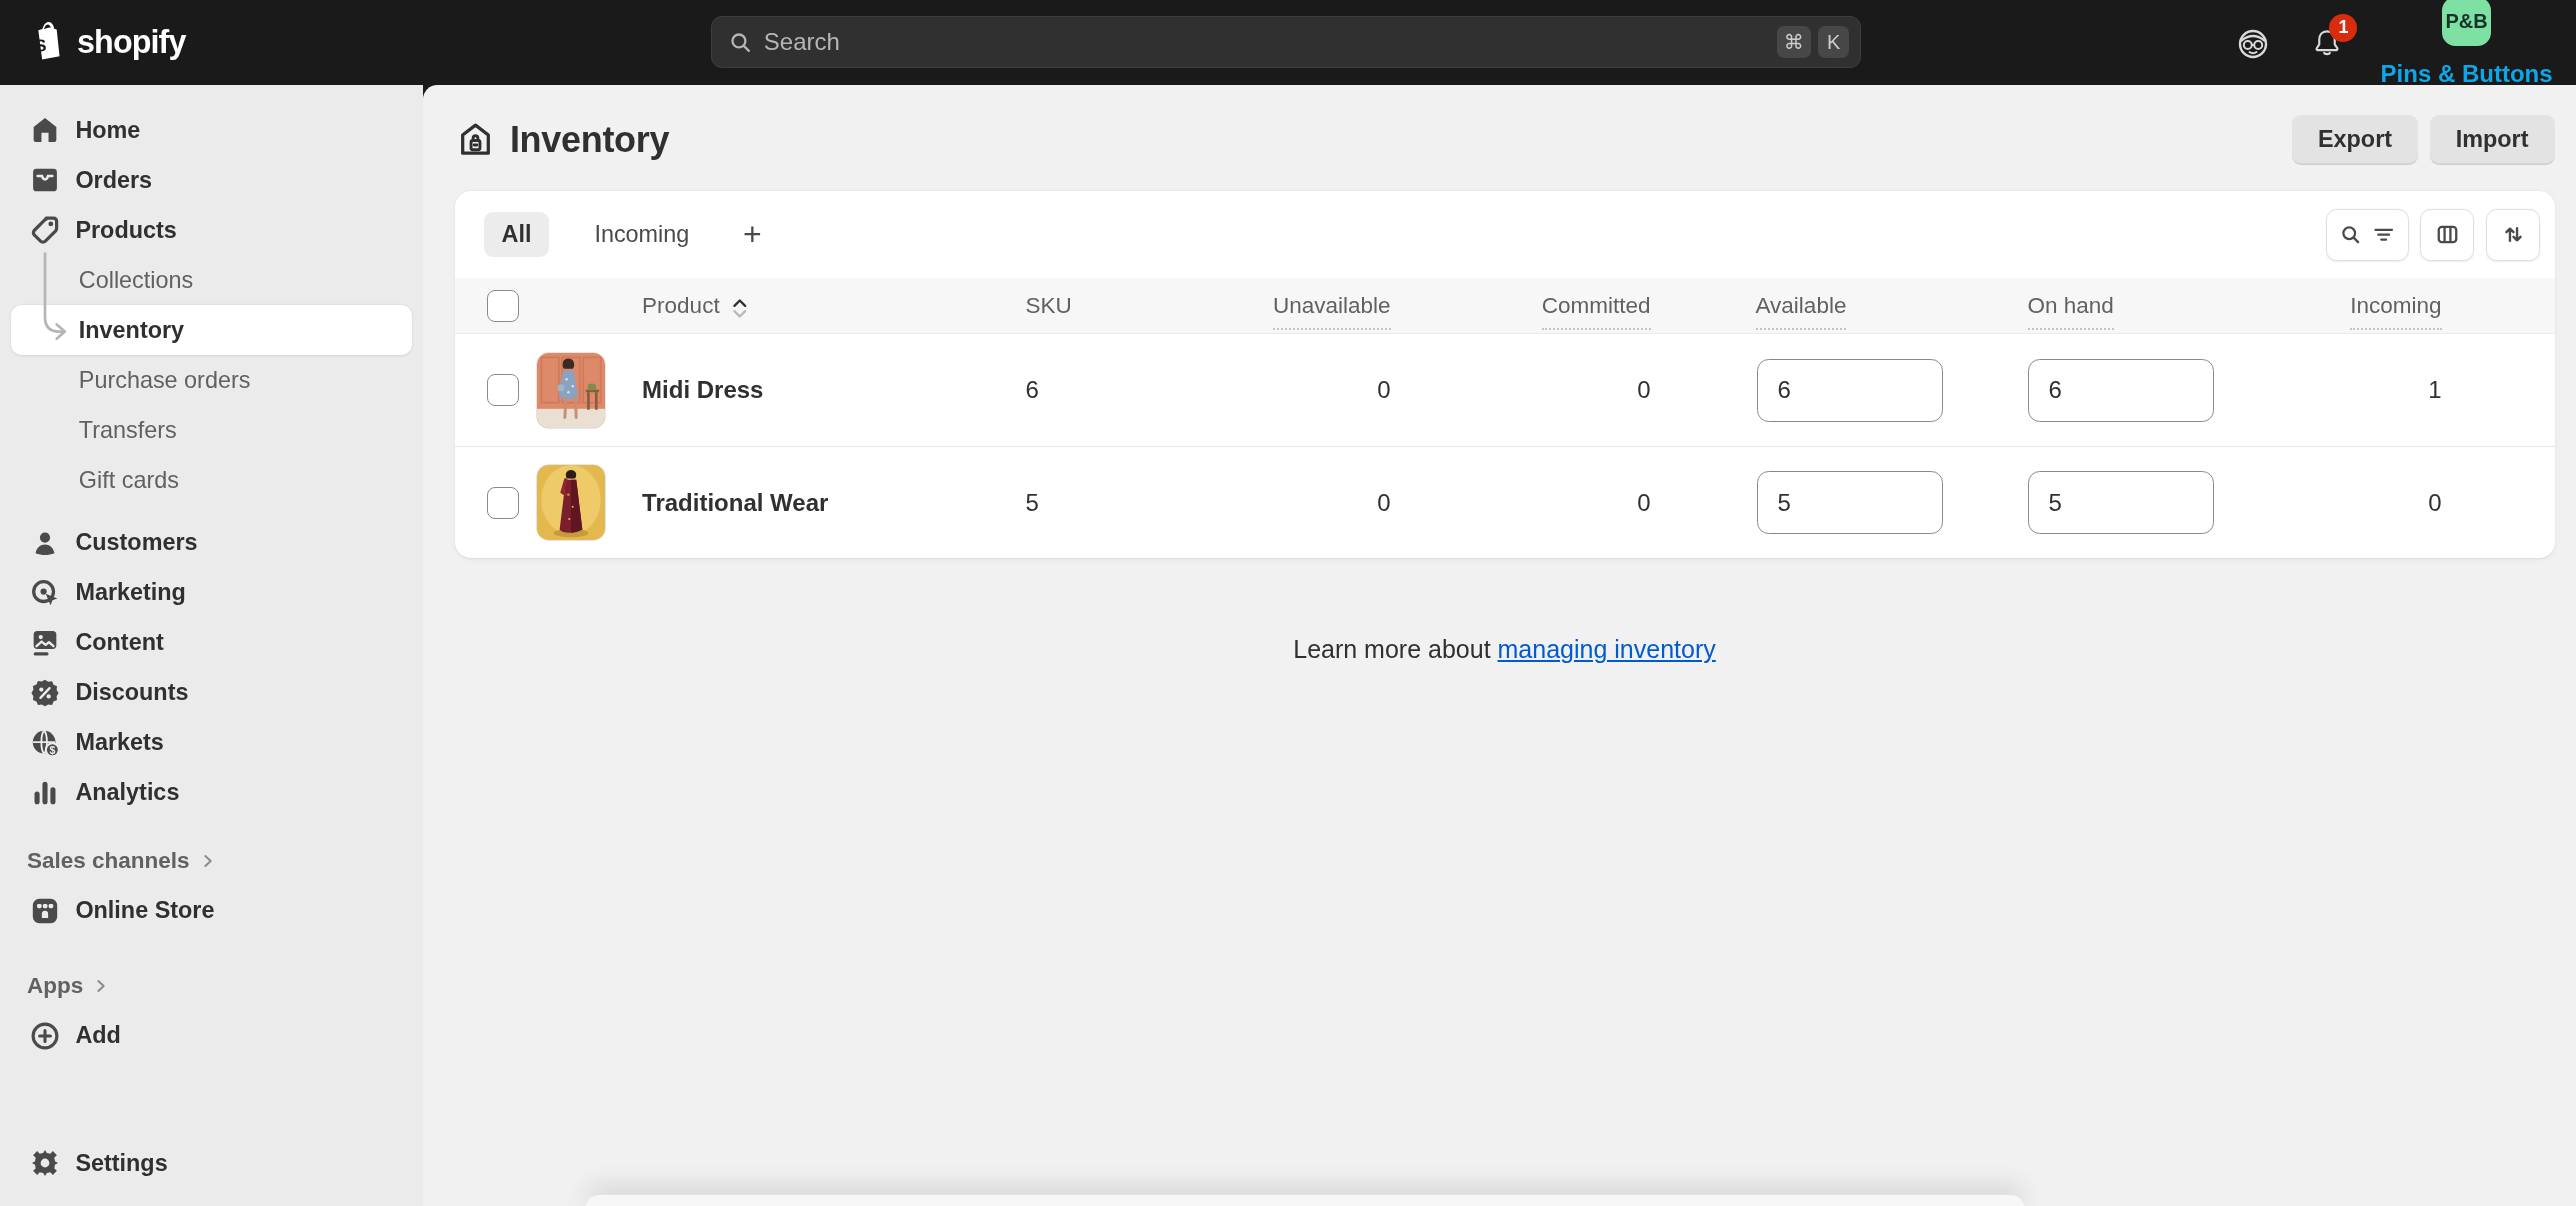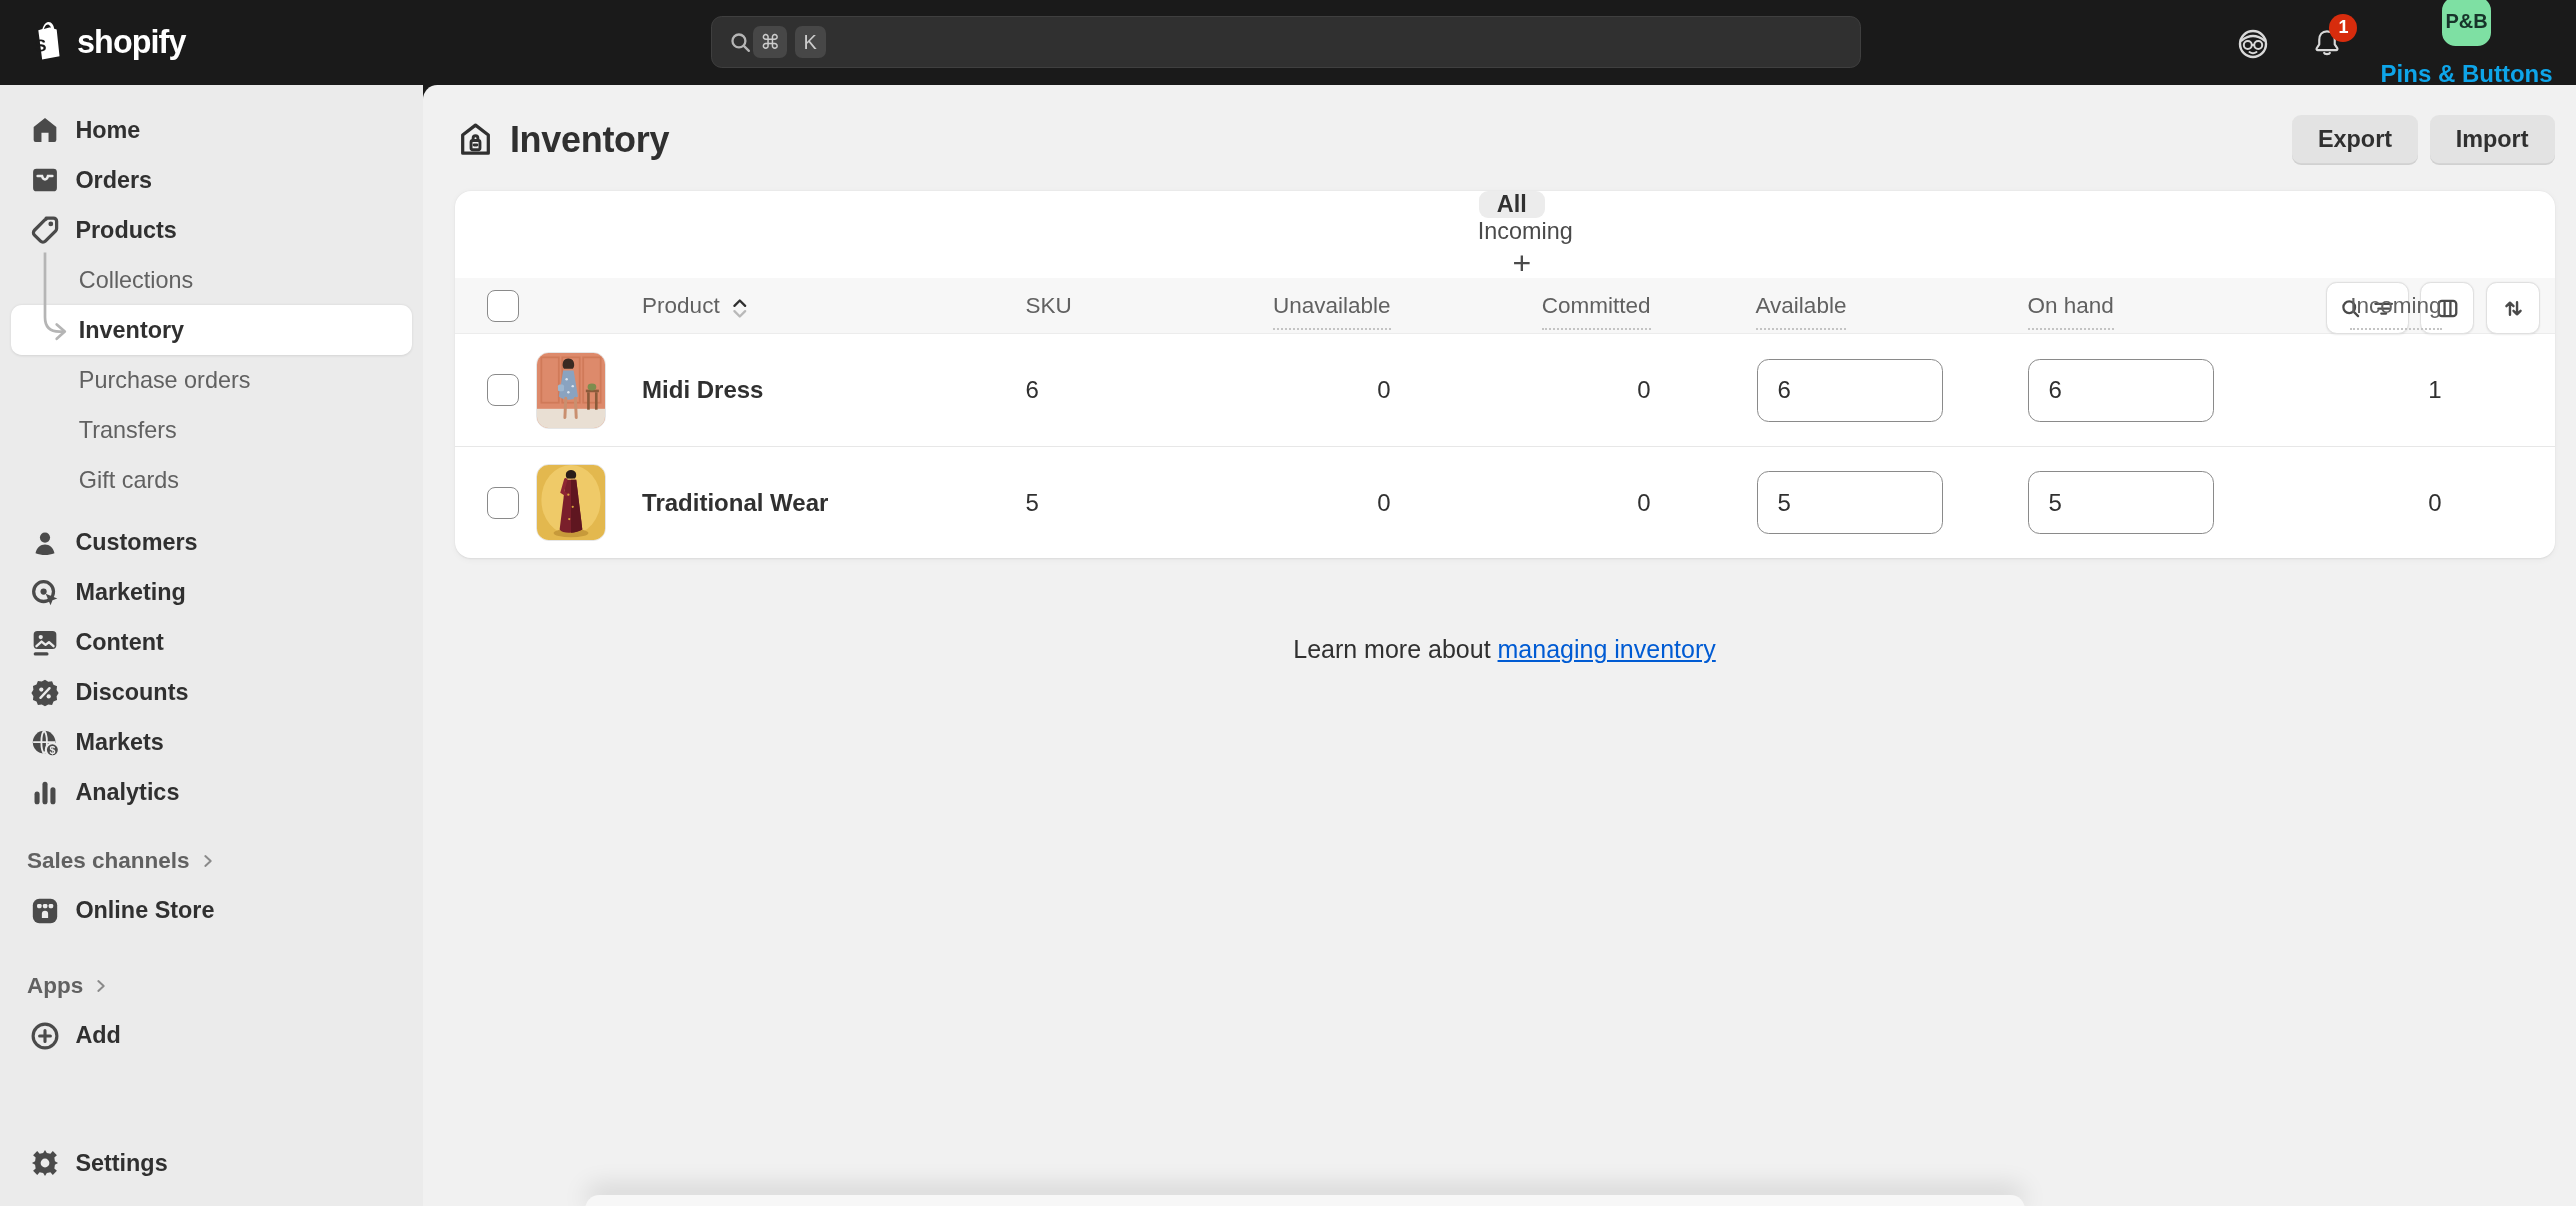--- a/index.html
+++ b/index.html
@@ -54,21 +54,21 @@
   .title-group { display:flex; align-items:center; gap:14.4px; }
   .page-title { font-size:36px; font-weight:700; color:#303030; letter-spacing:-0.3px; }
   .head-actions { margin-left:auto; display:flex; gap:11.7px; }
   .btn-gray { height:50px; padding:4px 26px; background:#e3e3e3; border:none; border-radius:9px;
     font-size:23.4px; font-weight:600; color:#303030; cursor:pointer;
     box-shadow:inset 0 -1.8px 0 rgba(0,0,0,.08); font-family:inherit; }
 
   
   .card { margin-top:20px; background:#fff; border-radius:16px; overflow:hidden;
     box-shadow:0 0.9px 1.8px rgba(0,0,0,.07), 0 1.8px 7.2px rgba(0,0,0,.04); }
-  .tabs-row { height:87px; display:flex; align-items:center; padding:0 14.4px 0 29px;flex-direction:column; }
+  .tabs-row { height:87px; display:flex; align-items:center; padding:0 14.4px 0 29px; }
   .tab { height:45px; padding:0 18px; border-radius:9px; display:flex; align-items:center;
     font-size:23.4px; font-weight:500; color:#4a4a4a; cursor:pointer; }
   .tab.active { background:#ececec; color:#303030; font-weight:650; }
   .tab + .tab { margin-left:27px; }
   .tab-add { width:50px; height:45px; margin-left:20px; border-radius:9px; display:flex;
     align-items:center; justify-content:center; font-size:32px; font-weight:400; color:#4a4a4a;
     cursor:pointer; }
   .tabs-actions { margin-left:auto; display:flex; gap:11.7px; }
   .tool-btn { height:52px; background:#fff; border:0.9px solid #e0e0e0; border-radius:10.8px;
     display:flex; align-items:center; justify-content:center; gap:9px; cursor:pointer;
@@ -117,20 +117,21 @@
     <svg width="122" height="47" viewBox="0 0 136 52">
       <text x="0" y="38" font-size="36" font-weight="700" fill="#ffffff" font-family="Liberation Sans, sans-serif" letter-spacing="-1">shopify</text>
     </svg>
   </div>
 
   <div class="searchbox" aria-label="Search">
     <svg width="25" height="25" viewBox="0 0 24 24">
       <circle cx="10.5" cy="10.5" r="6.2" fill="none" stroke="#b5b5b5" stroke-width="2.2"></circle>
       <path d="M15.2 15.2L20 20" stroke="#b5b5b5" stroke-width="2.2" stroke-linecap="round"></path>
     </svg>
+    <span class="ph">Search</span>
     <span class="kbd">⌘</span>
     <span class="kbd">K</span>
   </div>
 
   <div class="top-right">
     <div class="iconbtn">
       <svg width="40" height="40" viewBox="0 0 40 40">
         <circle cx="20" cy="21" r="13" fill="none" stroke="#d9d9d9" stroke-width="2.4"></circle>
         <path d="M8.5 17.5 Q20 8.5 31.5 17.5" fill="none" stroke="#d9d9d9" stroke-width="2.4" stroke-linecap="round"></path>
         <circle cx="14.8" cy="22" r="4" fill="none" stroke="#d9d9d9" stroke-width="2"></circle>

